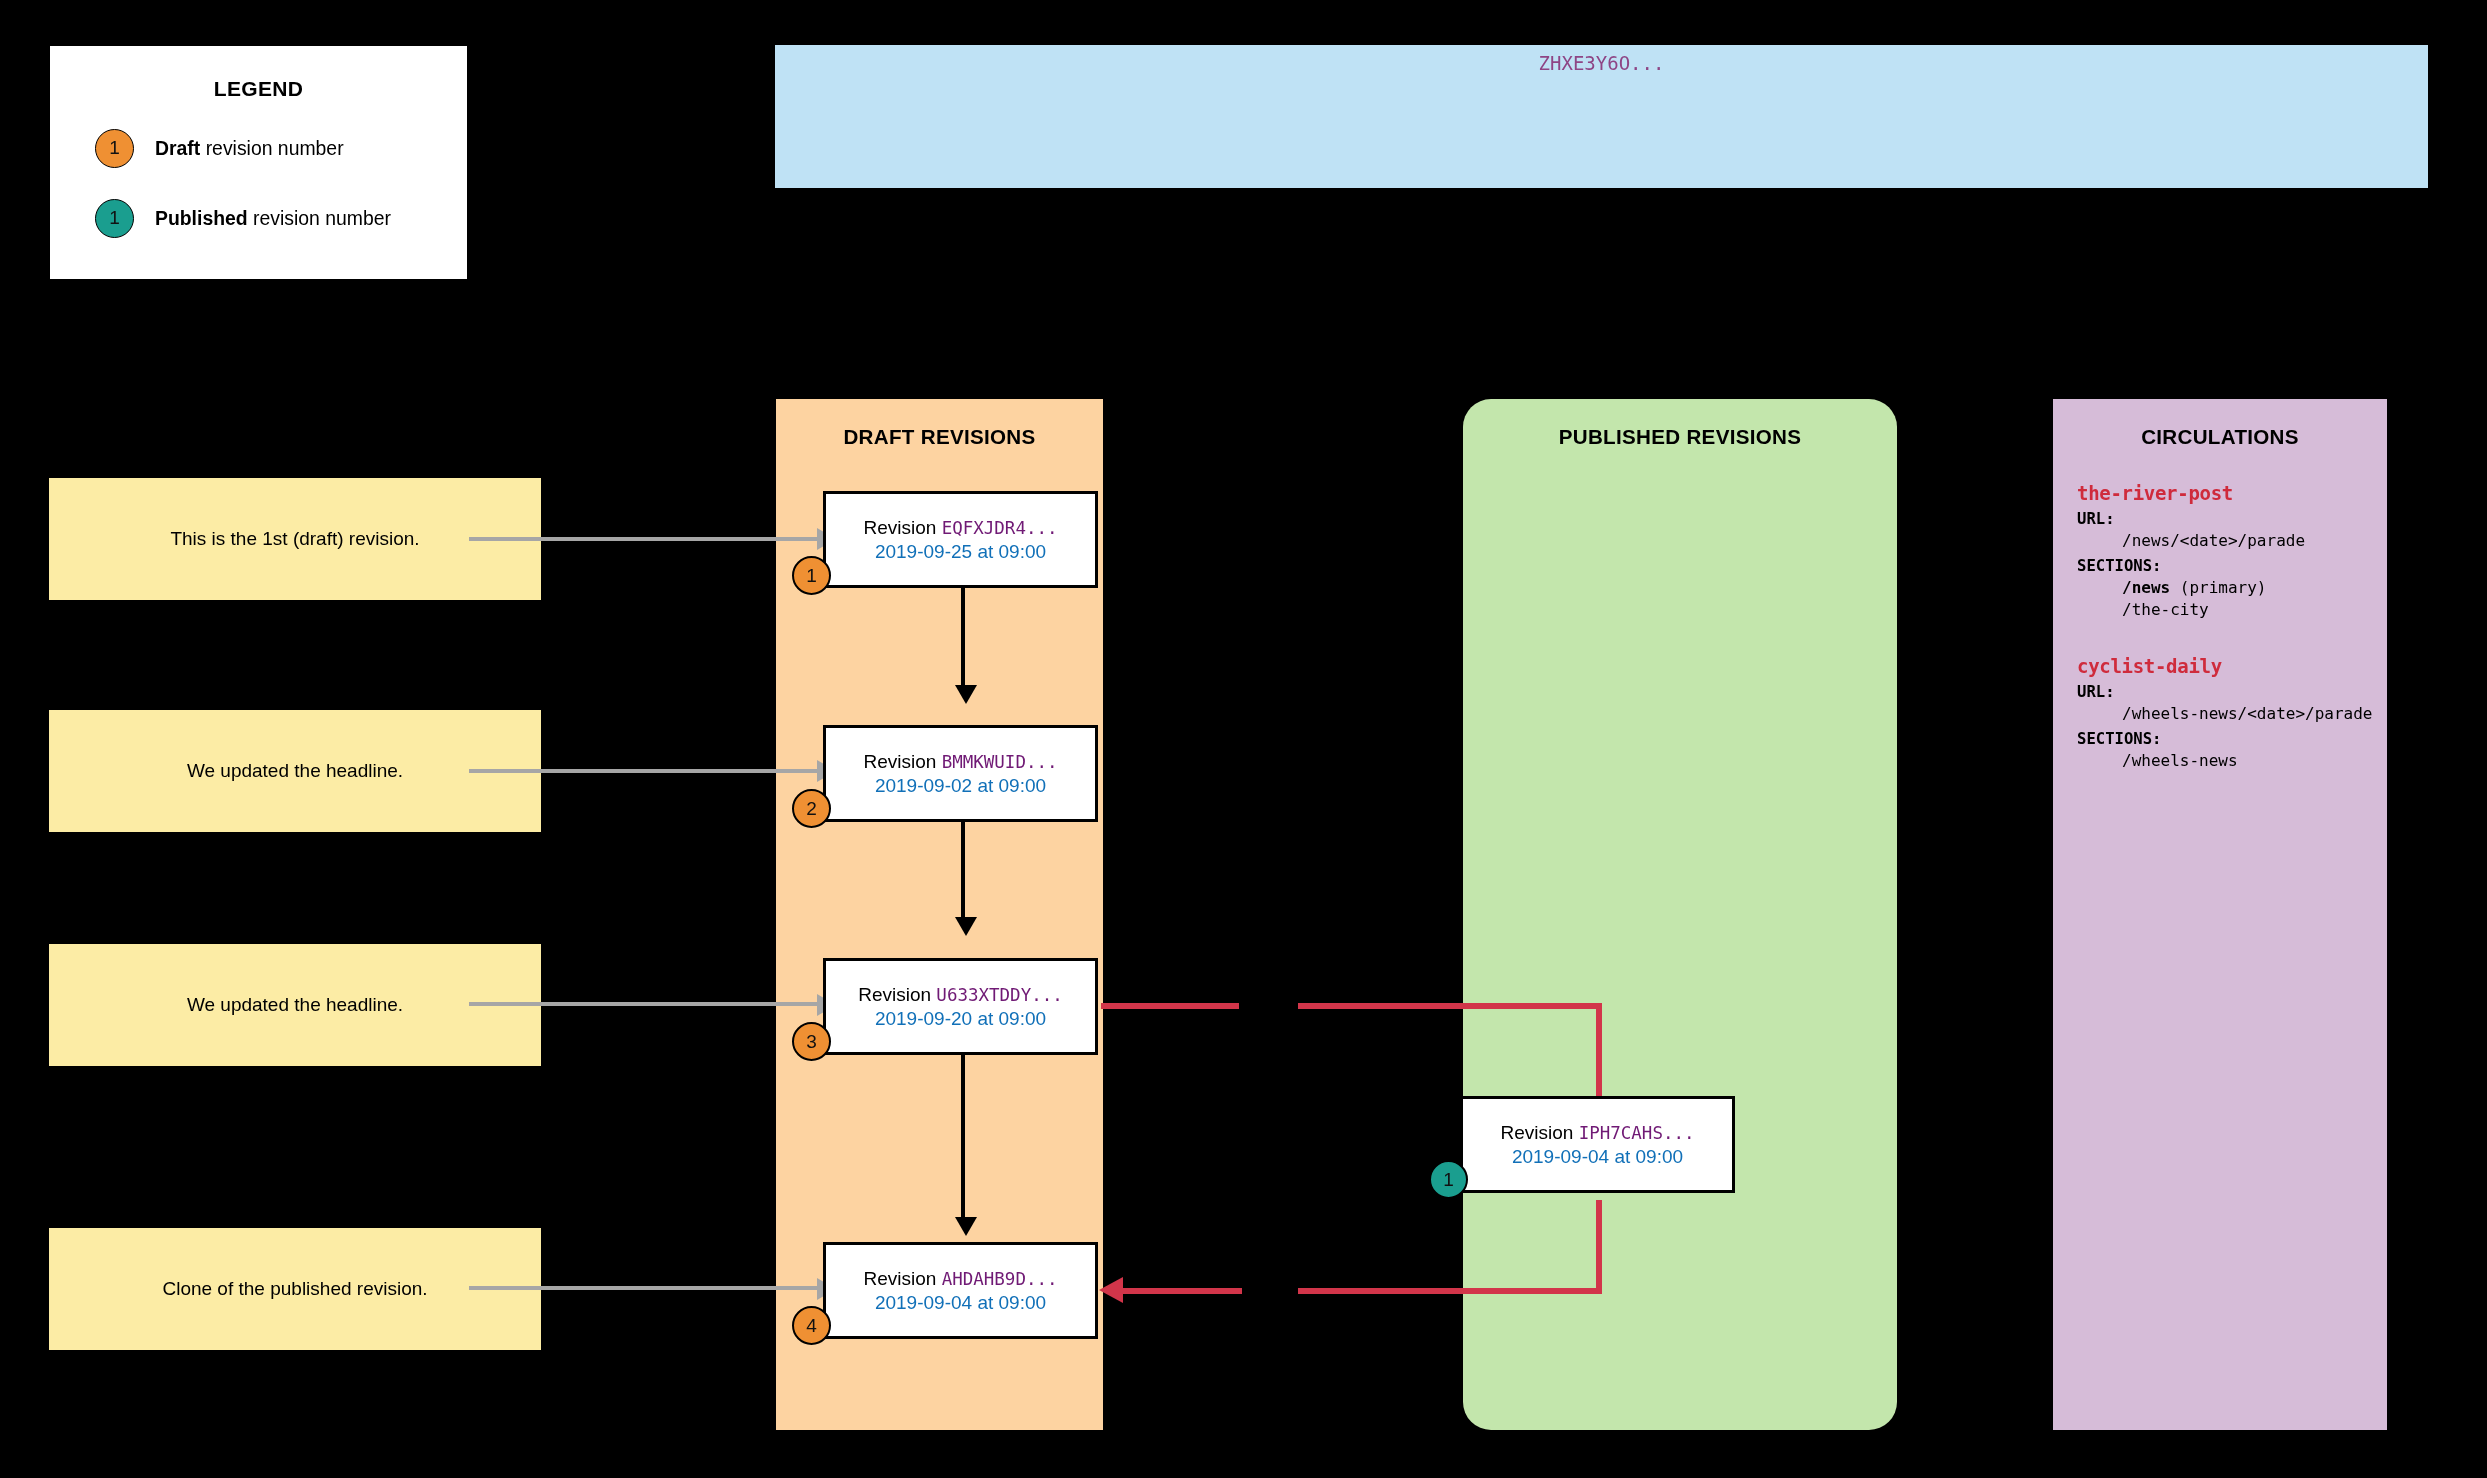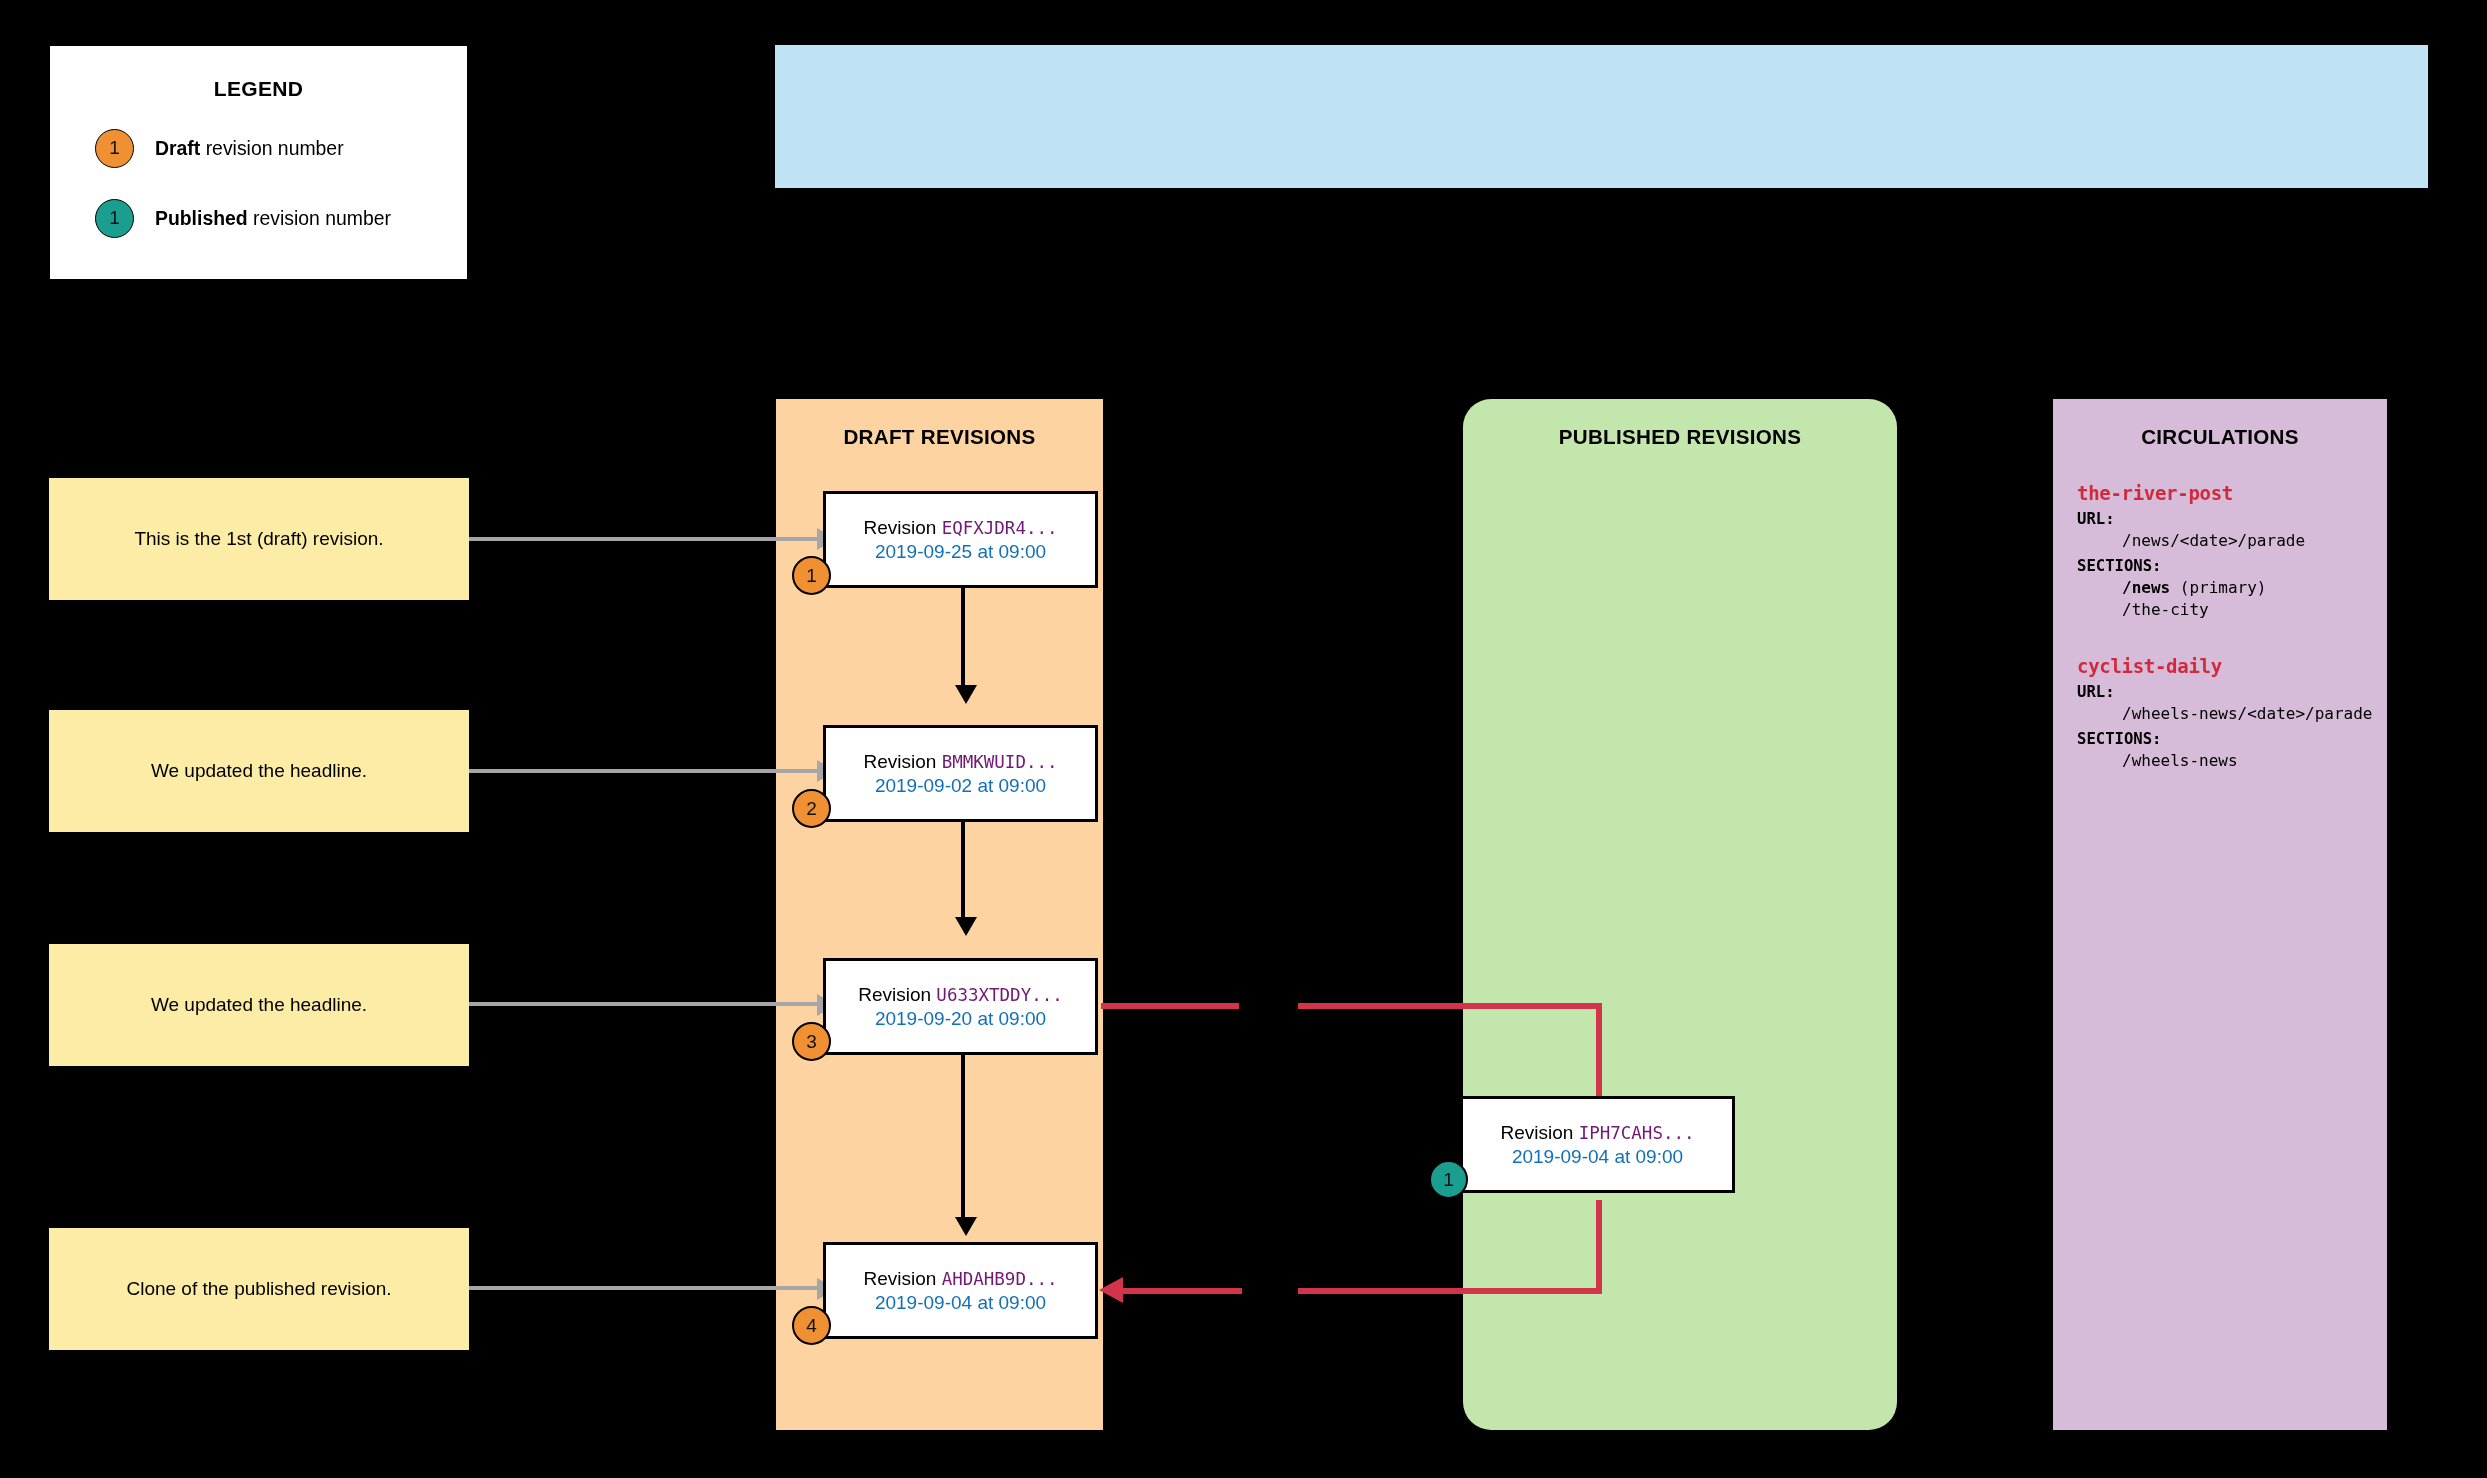--- a/index.html
+++ b/index.html
@@ -69,21 +69,21 @@
   .num-badge{
     width:39px;height:39px;border-radius:50%;border:2.5px solid #000;
     display:flex;align-items:center;justify-content:center;
     font-size:19px;color:#111;box-sizing:border-box;z-index:6;
   }
   .num-badge.draft{background:#ef9033;}
   .num-badge.published{background:#1a9e8f;}
 
   
   .note{
-    left:49px;width:420px;height:122px;background:#fceca5;
+    left:49px;width:492px;height:122px;background:#fceca5;
     display:flex;align-items:center;justify-content:center;
     text-align:center;font-size:19px;color:#000;box-sizing:border-box;
     padding:0 13.8px;
   }
 
   
   .gray-line{background:#a6a6a6;height:4.4px;}
   .gray-head{
     width:0;height:0;border-top:11.3px solid transparent;border-bottom:11.3px solid transparent;
     border-left:19px solid #a6a6a6;
@@ -132,20 +132,21 @@
     <div class="legend-label"><b>Draft</b><span> revision number</span></div>
   </div>
 
   <div class="legend-row second">
     <div class="badge published">1</div>
     <div class="legend-label"><b>Published</b><span> revision number</span></div>
   </div>
 </div>
 
 <div class="abs" id="document-banner">
+  <div class="doc-id">ZHXE3Y6O...</div>
 </div>
 
 <div class="abs lane" id="lane-draft">
   <div class="lane-title">DRAFT REVISIONS</div>
 </div>
 <div class="abs lane" id="lane-published">
   <div class="lane-title">PUBLISHED REVISIONS</div>
 </div>
 <div class="abs lane" id="lane-circ">
   <div class="lane-title">CIRCULATIONS</div>

